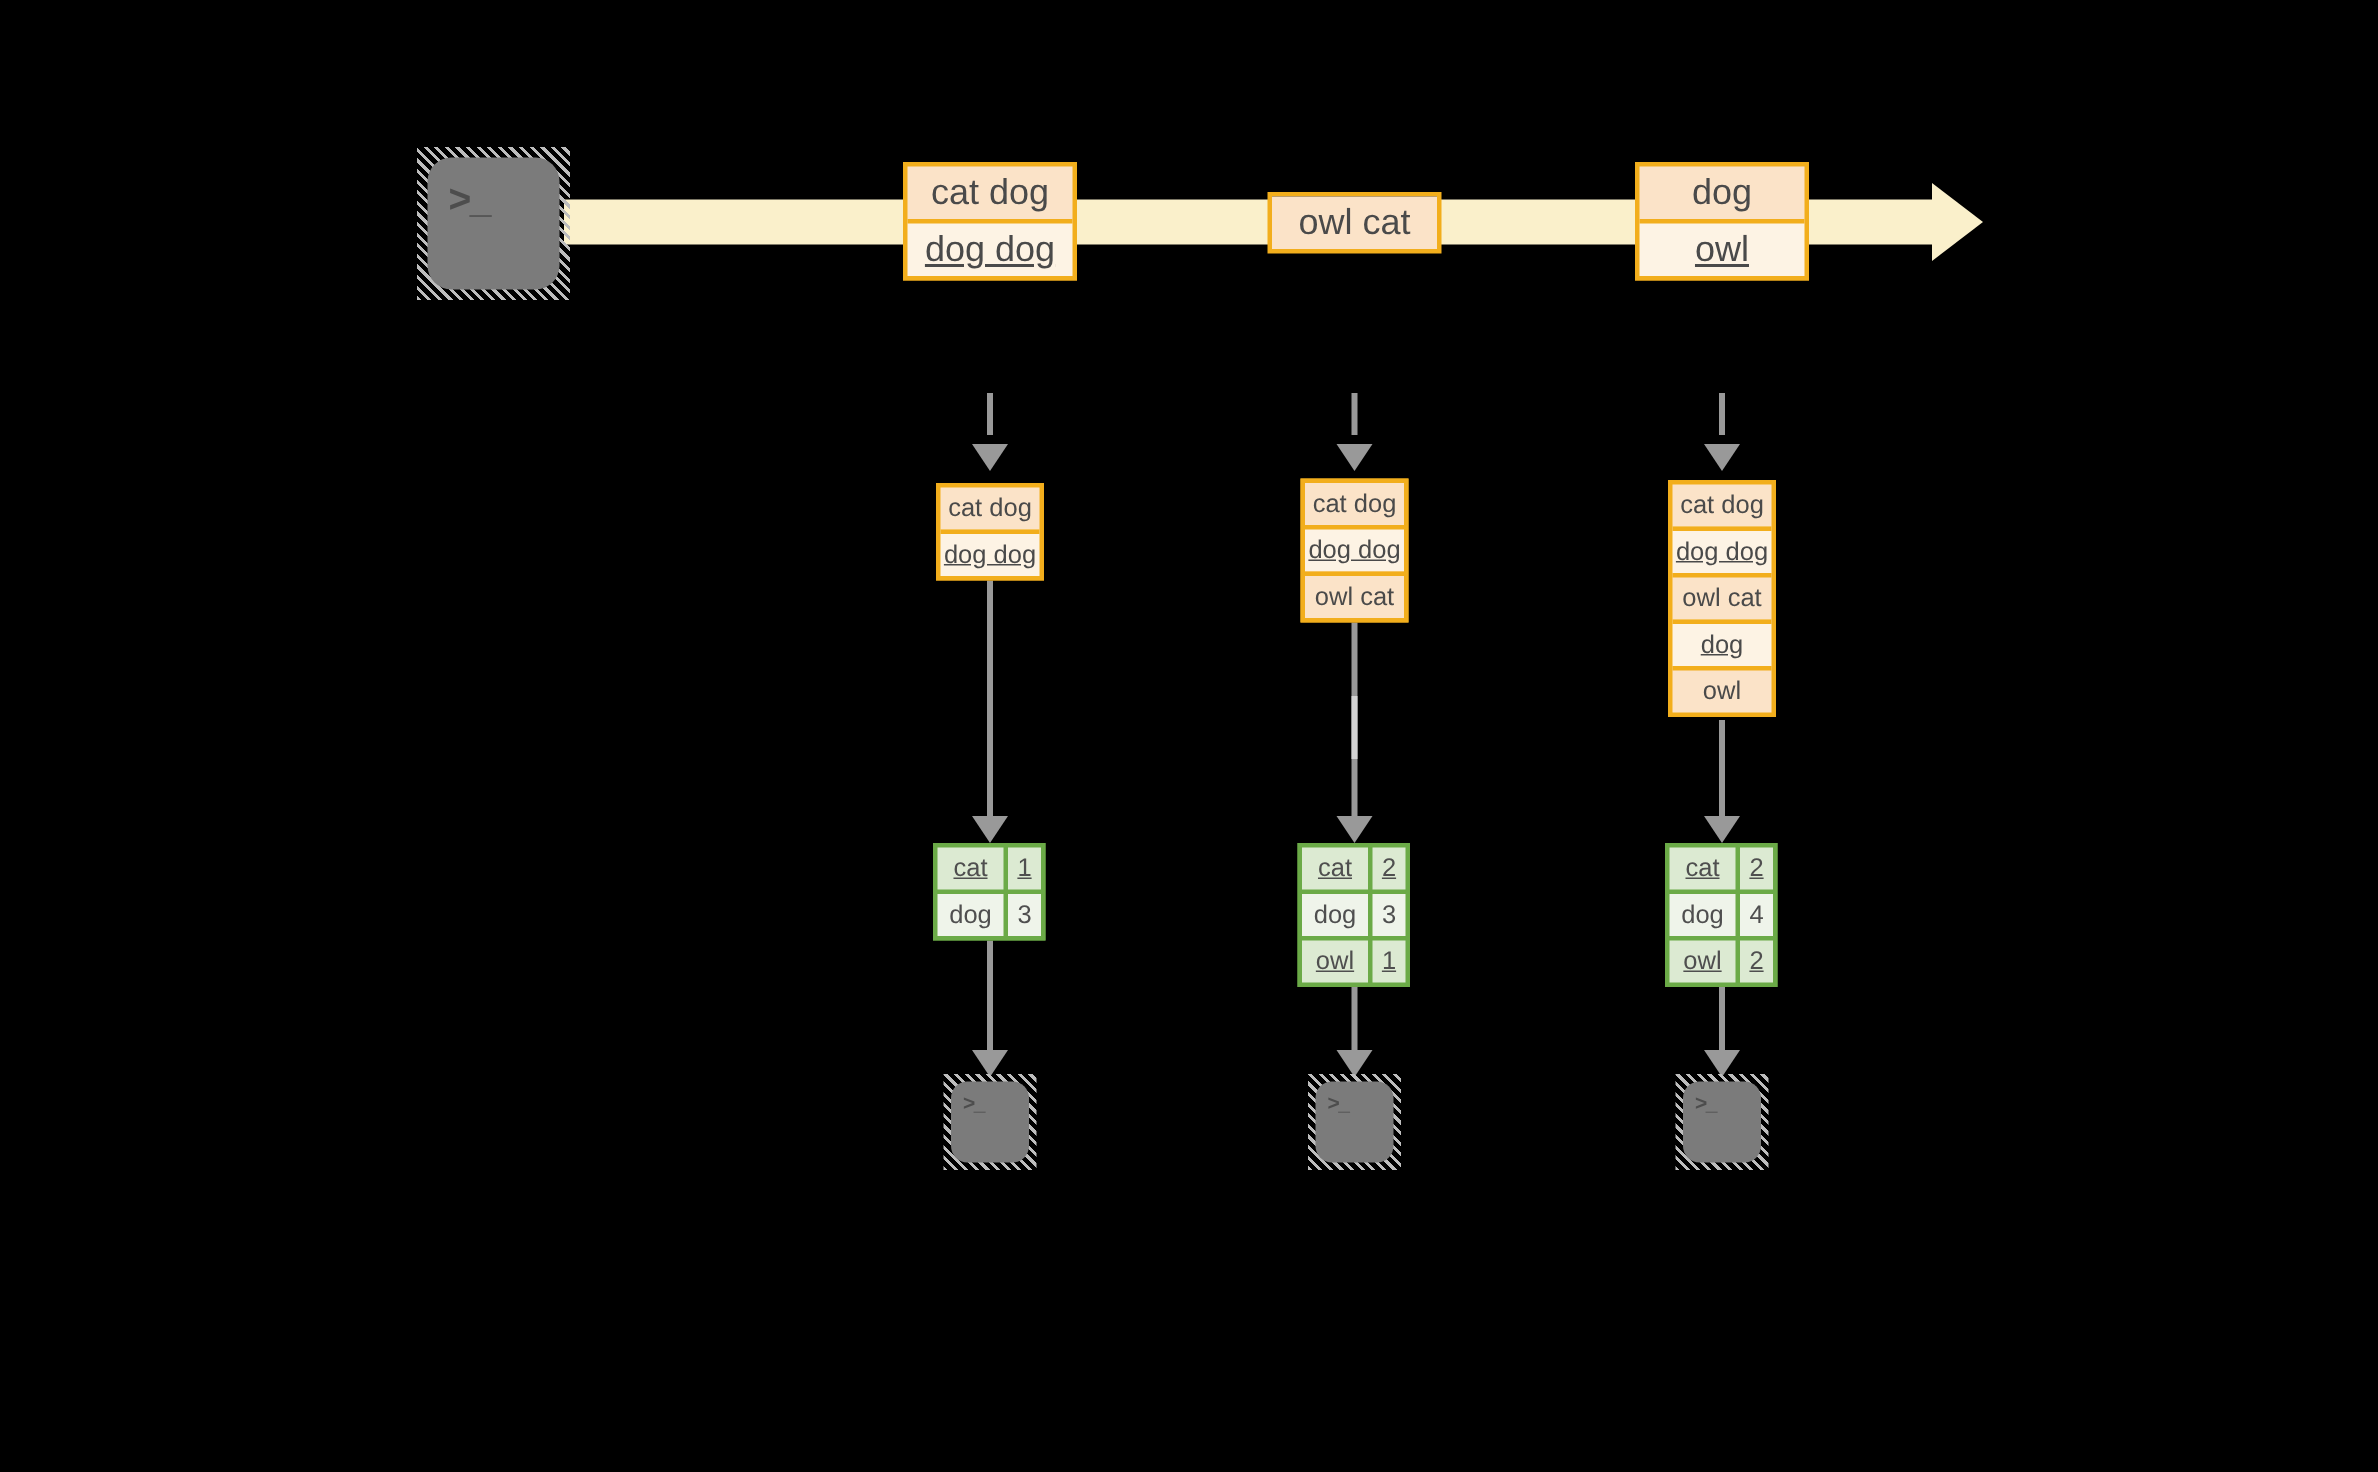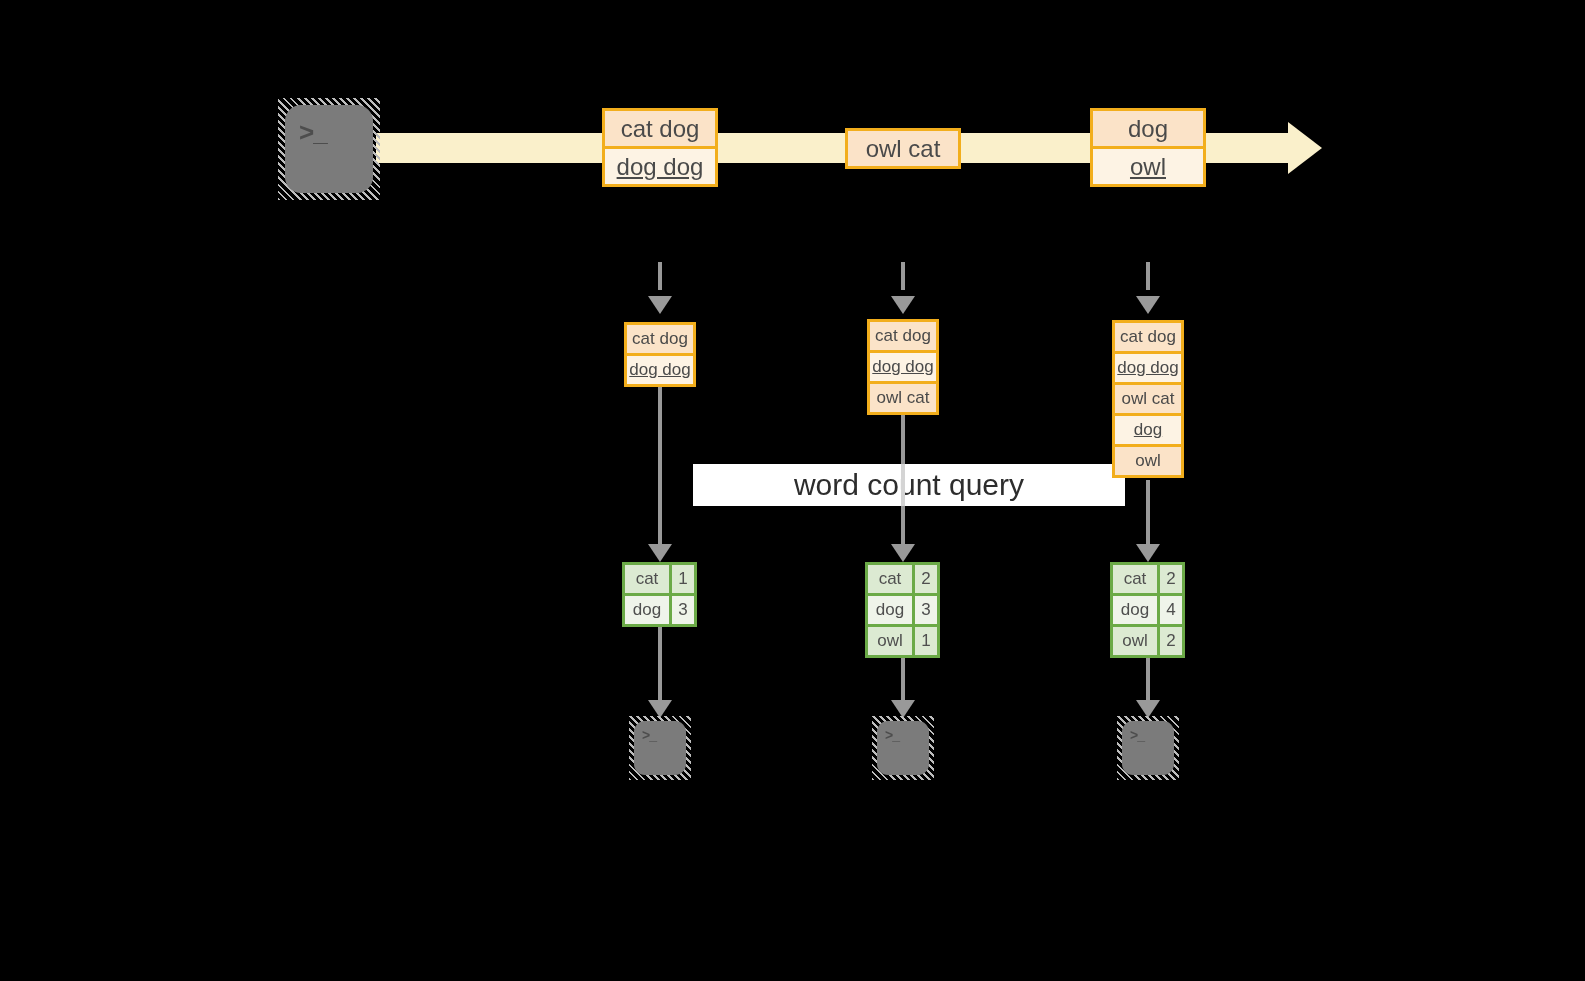--- a/index.html
+++ b/index.html
@@ -37,21 +37,21 @@
            border-top:18px solid #999999; }
   .overlay-line { position:absolute; width:4px; background:#d4d4d4; z-index:4; }
   
   .query-label { position:absolute; left:693px; top:464px; width:432px; height:42px;
                  background:#FFFFFF; z-index:3; display:flex; align-items:center;
                  justify-content:center; font-size:30px; color:#2d2d2d; }
   
   .gtable { position:absolute; display:grid; grid-template-columns:44px 22px; gap:3px;
             background:#6BAA47; border:3px solid #6BAA47; z-index:5; }
   .gcell { height:28px; line-height:28px; text-align:center; font-size:17px; color:#4f4f4f; }
-  .ga { background:#DCEAD2; }
+  .ga { background:#DCEAD2;text-decoration:underline; }
   .gb { background:#EFF4EA; }
 </style>
 </head>
 <body>
 
 <div class="canvas">
 
   <div class="stream-band"></div>
   <div class="stream-head"></div>
 
@@ -73,23 +73,20 @@
     <div class="orow big cream">owl</div>
   </div>
 
   <div class="vseg" style="left:658px; top:262px; height:28px"></div>
   <div class="ahead" style="left:648px; top:296px"></div>
   <div class="vseg" style="left:901px; top:262px; height:28px"></div>
   <div class="ahead" style="left:891px; top:296px"></div>
   <div class="vseg" style="left:1146px; top:262px; height:28px"></div>
   <div class="ahead" style="left:1136px; top:296px"></div>
 
-  <div class="query-label">
-    <span>word count query</span>
-  </div>
   <div class="overlay-line" style="left:901px; top:464px; height:42px"></div>
 
   <div class="obox" style="left:624px; top:322px; width:66px">
     <div class="orow small peach">cat dog</div>
     <div class="orow small cream">dog dog</div>
   </div>
   <div class="obox" style="left:867px; top:319px; width:66px">
     <div class="orow small peach">cat dog</div>
     <div class="orow small cream">dog dog</div>
     <div class="orow small peach">owl cat</div>

